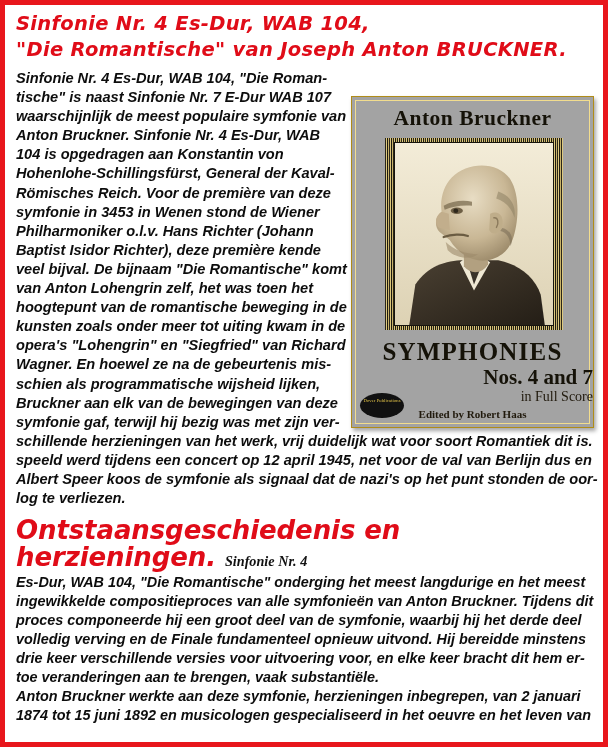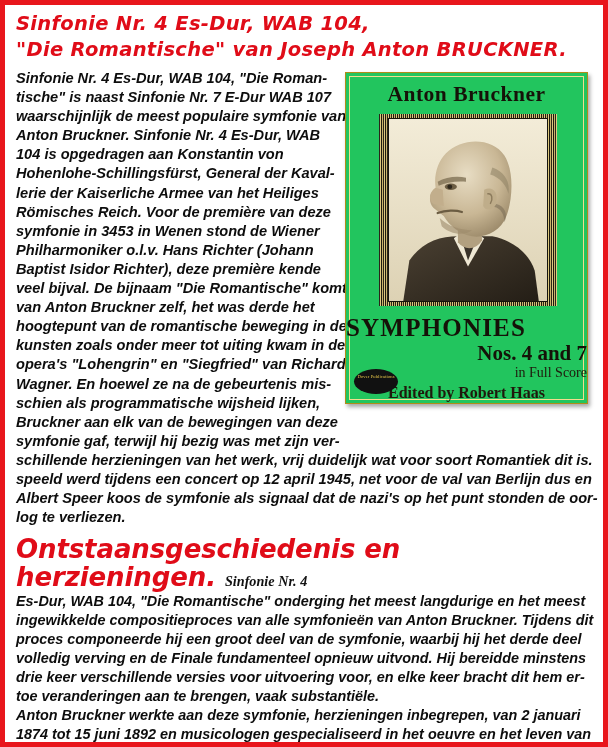--- a/index.html
+++ b/index.html
@@ -17,21 +17,21 @@
     box-sizing: border-box;
     background: #ffffff;
     border: 5px solid #e8161c;
     overflow: hidden;
   }
   .inner {
     position: relative;
     width: 100%;
     height: 100%;
     box-sizing: border-box;
-    padding: 6px 15px 4px 11px;
+    padding: 6px 9px 4px 11px;
     overflow: hidden;
   }
 
   
   .title-block {
     margin: 0 0 6px 0;
   }
   .title-line {
     color: #e00c18;
     font-family: "DejaVu Sans", sans-serif;
@@ -89,24 +89,25 @@
     width: 243px;
     height: 332px;
     margin: 3px 0px 5px 12px;
     box-sizing: border-box;
   }
   .cover {
     position: relative;
     width: 100%;
     height: 100%;
     box-sizing: border-box;
-    background: #22c55e;
+    background: #a3a3a3;
     border: 1px solid #b08c18;
     box-shadow: 2px 3px 4px rgba(0,0,0,0.35);
     overflow: hidden;
+    margin-top: 24px;
   }
   .cover-bevel {
     position: absolute;
     left: 3px; top: 3px; right: 3px; bottom: 3px;
     border: 1px solid #f2dd8e;
     pointer-events: none;
   }
   .cover-title {
     position: absolute;
     top: 9px;
@@ -139,21 +140,21 @@
     border: 1px solid #17150d;
     background: #efe7cf;
     overflow: hidden;
   }
   .portrait-inner svg { display: block; width: 100%; height: 100%; }
 
   .cover-sym {
     position: absolute;
     left: 0; right: 0;
     top: 241px;
-    text-align: left;
+    text-align: center;
     font-family: "Liberation Serif", serif;
     font-weight: bold;
     font-size: 25px;
     letter-spacing: 1.2px;
     color: #151208;
   }
   .cover-nos {
     position: absolute;
     left: 0; right: 0;
     top: 268px;
@@ -172,21 +173,21 @@
     font-size: 14px;
     color: #20190c;
   }
   .cover-editor {
     position: absolute;
     left: 0; right: 0;
     top: 311px;
     text-align: center;
     font-family: "Liberation Serif", serif;
     font-weight: bold;
-    font-size: 16px;
+    font-size: 11px;
     color: #20190c;
   }
   .dover-logo {
     position: absolute;
     left: 8px;
     top: 296px;
     width: 44px;
     height: 25px;
     border-radius: 50%;
     background: #111111;
@@ -277,27 +278,26 @@
       </div>
     </div>
 
     <div class="body-text">
       <span class="ln">Sinfonie Nr. 4 Es-Dur, WAB 104, "Die Roman-</span>
       <span class="ln">tische" is naast Sinfonie Nr. 7 E-Dur WAB 107</span>
       <span class="ln">waarschijnlijk de meest populaire symfonie van</span>
       <span class="ln">Anton Bruckner. Sinfonie Nr. 4 Es-Dur, WAB</span>
       <span class="ln">104 is opgedragen aan Konstantin von</span>
       <span class="ln">Hohenlohe-Schillingsfürst, General der Kaval-</span>
-      <span class="ln">lerie der Kaiserliche Armee van het Heiliges</span>
       <span class="ln">Römisches Reich. Voor de première van deze</span>
       <span class="ln">symfonie in 3453 in Wenen stond de Wiener</span>
       <span class="ln">Philharmoniker o.l.v. Hans Richter (Johann</span>
       <span class="ln">Baptist Isidor Richter), deze première kende</span>
       <span class="ln">veel bijval. De bijnaam "Die Romantische" komt</span>
-      <span class="ln">van Anton Bruckner zelf, het was derde het</span>
+      <span class="ln">van Anton Lohengrin zelf, het was toen het</span>
       <span class="ln">hoogtepunt van de romantische beweging in de</span>
       <span class="ln">kunsten zoals onder meer tot uiting kwam in de</span>
       <span class="ln">opera's "Lohengrin" en "Siegfried" van Richard</span>
       <span class="ln">Wagner. En hoewel ze na de gebeurtenis mis-</span>
       <span class="ln">schien als programmatische wijsheid lijken,</span>
       <span class="ln">Bruckner aan elk van de bewegingen van deze</span>
       <span class="ln">symfonie gaf, terwijl hij bezig was met zijn ver-</span>
       <span class="ln">schillende herzieningen van het werk, vrij duidelijk wat voor soort Romantiek dit is.</span>
       <span class="ln">speeld werd tijdens een concert op 12 april 1945, net voor de val van Berlijn dus en</span>
       <span class="ln">Albert Speer koos de symfonie als signaal dat de nazi's op het punt stonden de oor-</span>

